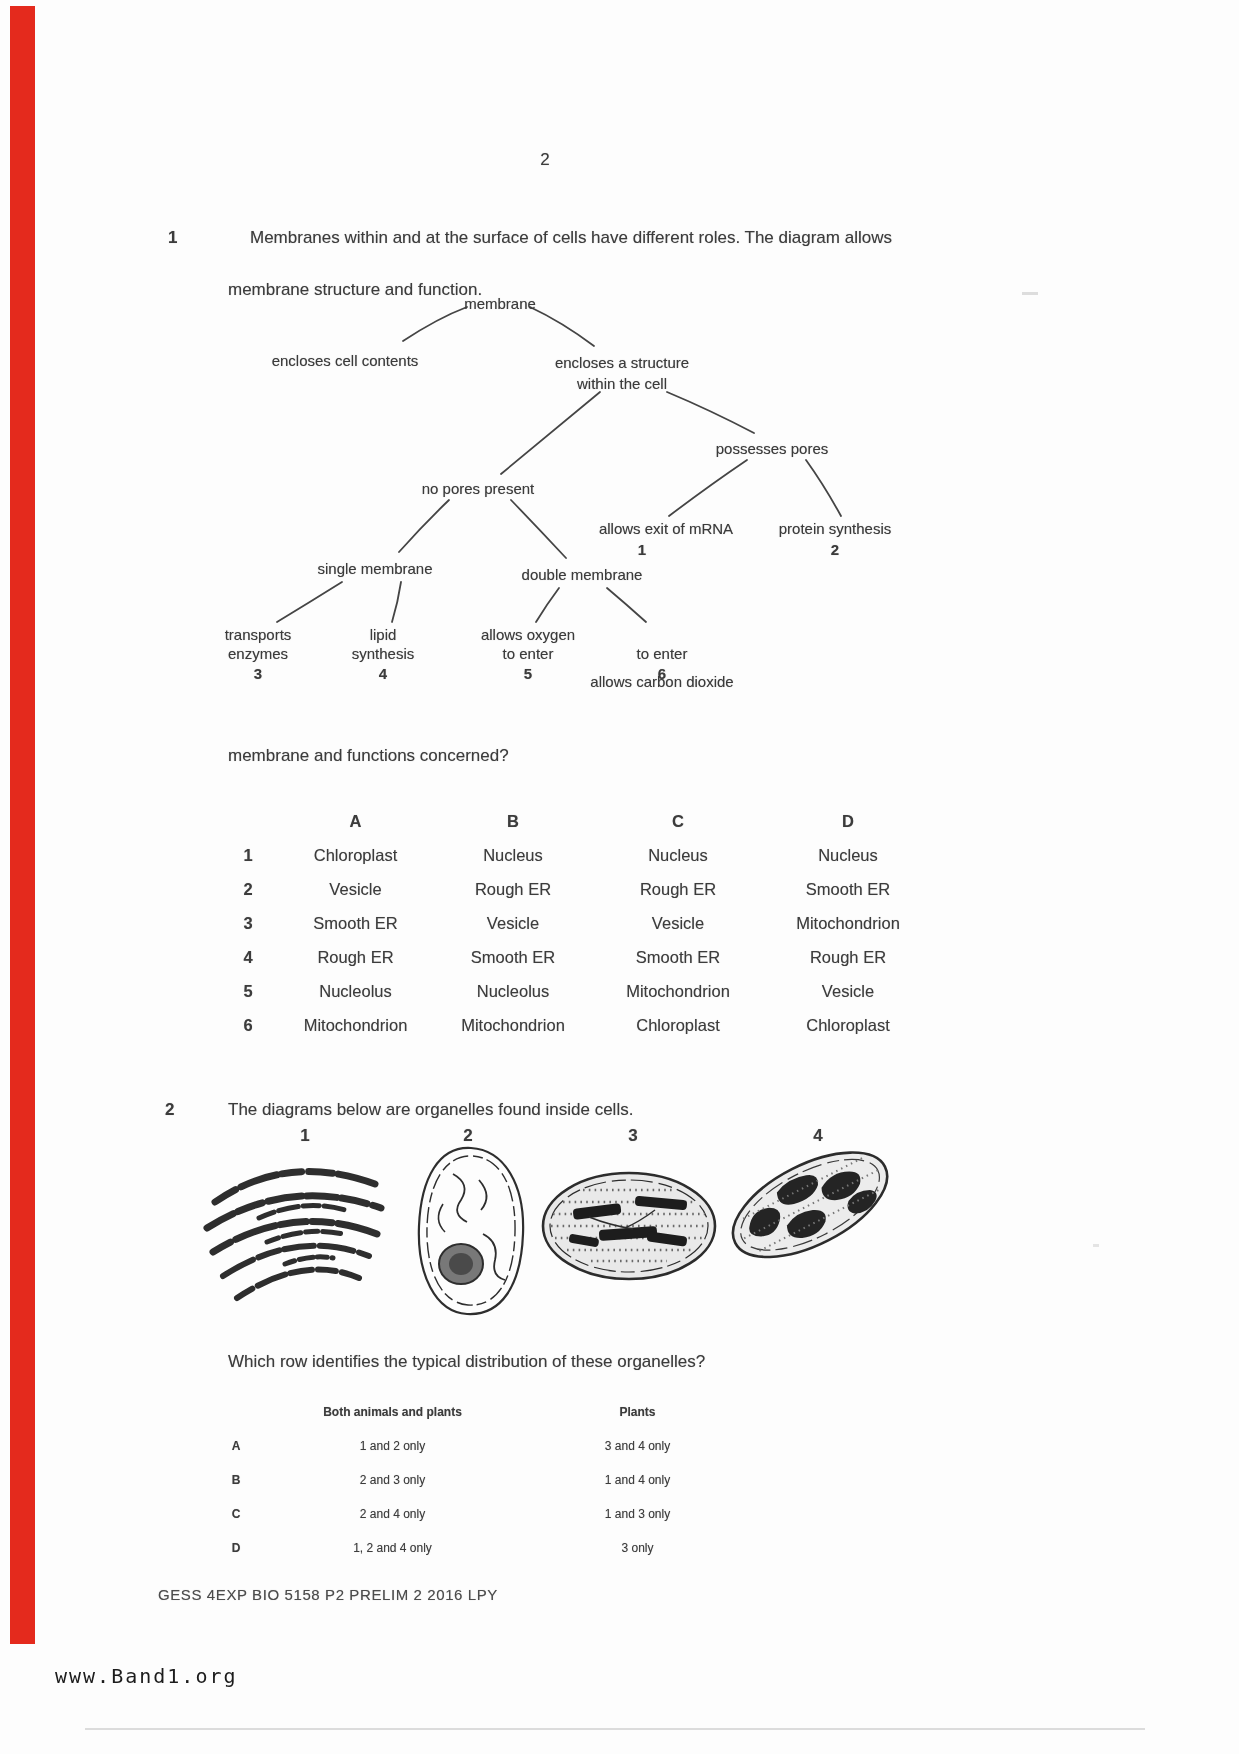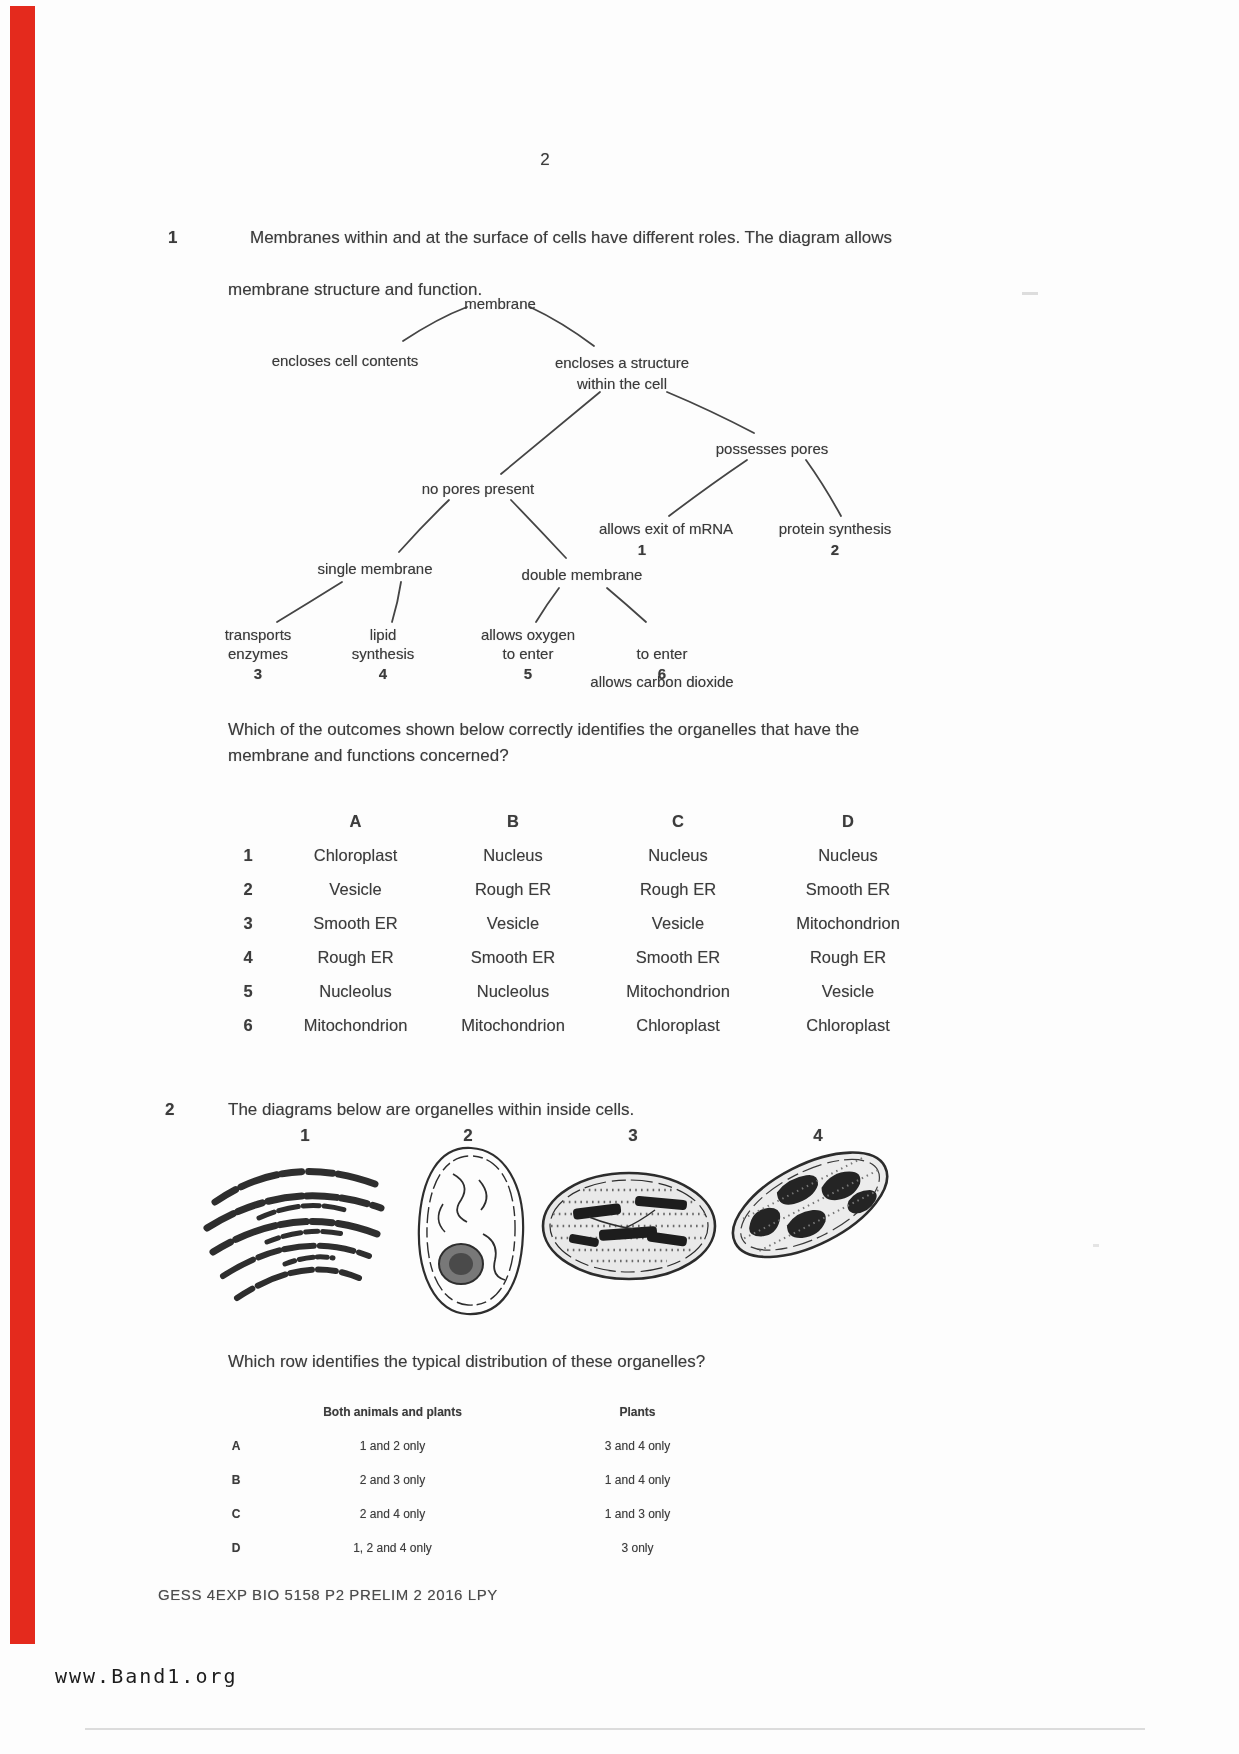--- a/index.html
+++ b/index.html
@@ -82,21 +82,20 @@
     <div class="dlab" style="left:213px;top:355px;">synthesis</div>
     <div class="dlab b" style="left:213px;top:375px;">4</div>
     <div class="dlab" style="left:358px;top:336px;">allows oxygen</div>
     <div class="dlab" style="left:358px;top:355px;">to enter</div>
     <div class="dlab b" style="left:358px;top:375px;">5</div>
     <div class="dlab" style="left:492px;top:348px;margin-top:35px;">allows carbon dioxide</div>
     <div class="dlab" style="left:492px;top:355px;">to enter</div>
     <div class="dlab b" style="left:492px;top:375px;">6</div>
   </div>
 
-  <div class="abs txt" style="left:228px;top:720px;">Which of the outcomes shown below correctly identifies the organelles that have the</div>
   <div class="abs txt" style="left:228px;top:746px;">membrane and functions concerned?</div>
 
   <div class="t1">
     <div></div>
     <div class="b">A</div>
     <div class="b">B</div>
     <div class="b">C</div>
     <div class="b">D</div>
 
     <div class="b">1</div>
@@ -130,21 +129,21 @@
     <div>Vesicle</div>
 
     <div class="b">6</div>
     <div>Mitochondrion</div>
     <div>Mitochondrion</div>
     <div>Chloroplast</div>
     <div>Chloroplast</div>
   </div>
 
   <div class="abs txt b" style="left:165px;top:1100px;">2</div>
-  <div class="abs txt" style="left:228px;top:1100px;">The diagrams below are organelles within inside cells.</div>
+  <div class="abs txt" style="left:228px;top:1100px;">The diagrams below are organelles found inside cells.</div>
 
   <div class="abs txt b ctr" style="left:305px;top:1126px;">1</div>
   <div class="abs txt b ctr" style="left:468px;top:1126px;">2</div>
   <div class="abs txt b ctr" style="left:633px;top:1126px;">3</div>
   <div class="abs txt b ctr" style="left:818px;top:1126px;">4</div>
 
   <svg class="figs" viewBox="0 0 720 190">
 
     <g transform="translate(12,8)" stroke="#2e2e2e" fill="none" stroke-linecap="round">
       <path d="M8,52 Q80,2 168,34" stroke-width="7" stroke-dasharray="24 6 38 5 20 7"></path>

